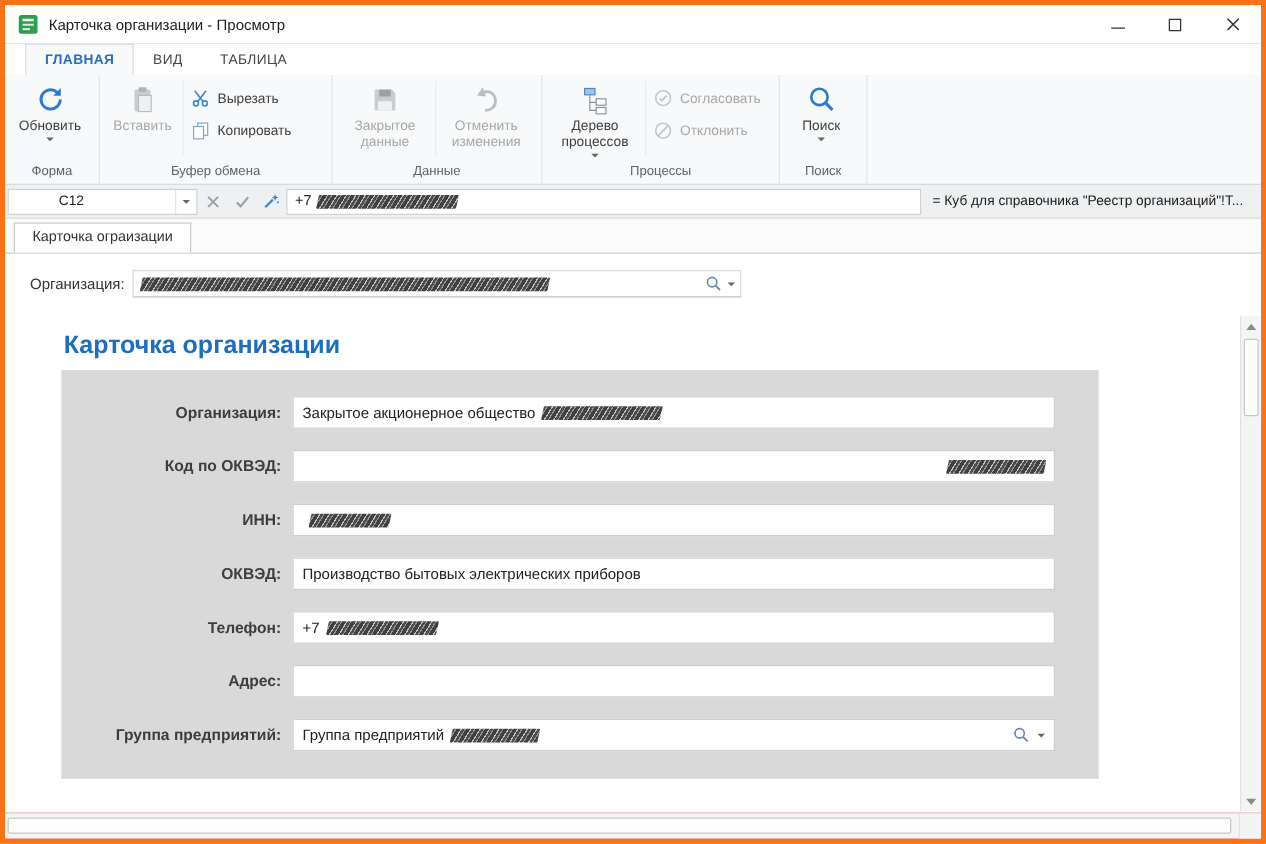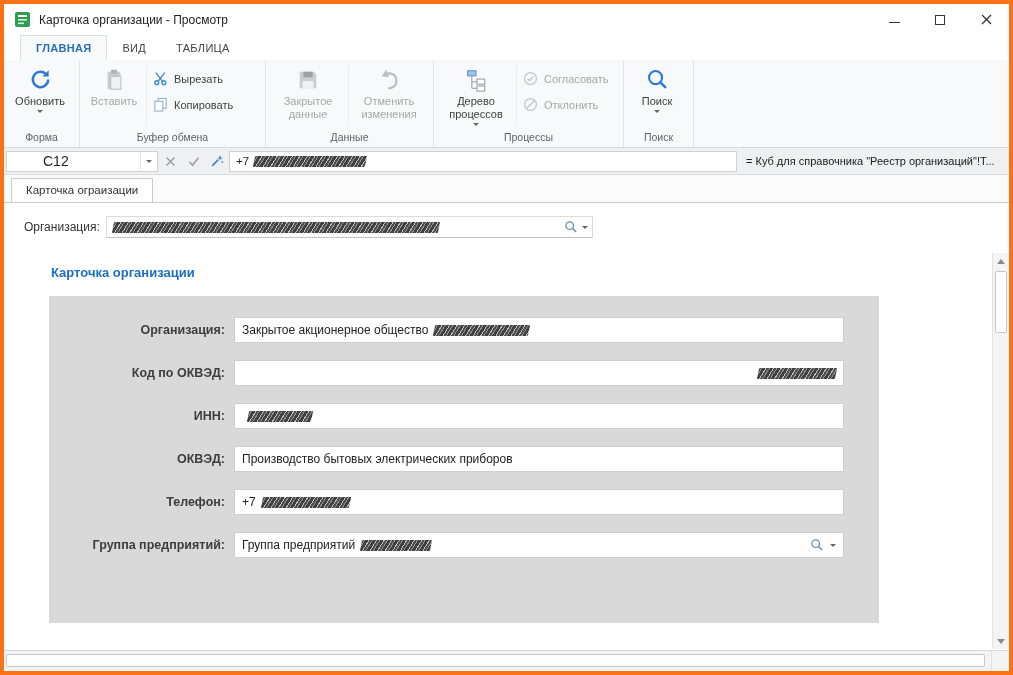--- a/index.html
+++ b/index.html
@@ -35,37 +35,37 @@
   .bigbtn .blabel { font-size:11px; color:#3f3f3f; text-align:center; line-height:13px; }
   .bigbtn.disabled .blabel { color:#a8a8a8; }
   .smallcol { display:flex; flex-direction:column; padding-top:10px; gap:9px; }
   .smallbtn { display:flex; align-items:center; gap:6px; font-size:11px; color:#3f3f3f; padding:1px 6px; cursor:default; }
   .smallbtn.disabled { color:#a8a8a8; }
   .isep { width:1px; background:#ececee; margin:5px 0; }
 
   
   .fbar { position:absolute; top:144px; left:0; right:0; height:27px; background:#eef0f2; border-bottom:1px solid #d9dbdd; display:flex; align-items:center; padding:2px 2px; gap:2px; }
   .namebox { width:152px; height:21px; background:#fff; border:1px solid #cdd2d6; display:flex; align-items:center; }
-  .nbtext { flex:1; font-size:14px; color:#222; padding-left:36px; }
+  .nbtext { flex:1; font-size:11px; color:#222; padding-left:12px;margin-left:28px; }
   .nbcaret { width:17px; height:100%; display:flex; align-items:center; justify-content:center; border-left:1px solid #e4e6e8; }
   .fbtn { width:21px; height:21px; display:flex; align-items:center; justify-content:center; cursor:default; }
   .fml { flex:1; height:21px; background:#fff; border:1px solid #cdd2d6; display:flex; align-items:center; padding:0 6px; gap:5px; font-size:11.5px; color:#222; }
   .fhint { width:268px; font-size:11px; color:#1a1a1a; padding-left:7px; white-space:nowrap; overflow:hidden; }
 
   
   .doctabs { position:absolute; top:171px; left:0; right:0; height:28px; background:#fbfbfc; border-bottom:1px solid #c9cbcd; padding-left:7px; display:flex; align-items:center; }
   .doctab { background:#fff; border:1px solid #c9cbcd; border-bottom:none; font-size:11.5px; color:#333; padding:5px 14px 6px; position:relative; top:1px; }
 
   
   .content { position:absolute; top:199px; left:0; right:0; bottom:21px; background:#fff; }
   .picker-row { position:absolute; left:20px; top:13px; display:flex; align-items:center; }
   .plabel { font-size:12px; color:#333; margin-right:6px; }
   .pfield { width:487px; height:22px; background:#fff; border:1px solid #dcdcdc; border-bottom-color:#c2c2c2; display:flex; align-items:center; padding:0 4px 0 6px; gap:4px; }
   .pfield .spacer { flex:1; }
-  .heading { position:absolute; left:47px; top:62px; font-size:13px; font-weight:bold; color:#1d6ec0; }
+  .heading { position:absolute; left:47px; top:62px; font-size:20px; font-weight:bold; color:#1d6ec0; }
   .panel { position:absolute; left:45px; top:93px; width:830px; height:327px; background:#d9d9d9; padding-top:21px; }
   .frow { display:flex; align-items:center; height:26px; margin-bottom:17px; padding-right:35px; }
   .flabel { width:185px; text-align:right; padding-right:9px; font-size:12.5px; font-weight:bold; color:#3d3d3d; white-space:nowrap; }
   .finput { flex:1; height:26px; background:#fff; border:1px solid #cfcfcf; display:flex; align-items:center; padding:0 7px; gap:6px; font-size:12px; color:#222; }
   .finput.right { justify-content:flex-end; }
   .finput .spacer { flex:1; }
 
   .scribble { display:inline-block; height:11px; border-radius:1px; opacity:.92; transform:skewX(-12deg);
     background:repeating-linear-gradient(112deg,#3c3c3c 0 2px,#8a8a8a 2px 3px,#2f2f2f 3px 6px,#bdbdbd 6px 7px); }
 
@@ -335,20 +335,26 @@
       </div>
 
       <div class="frow">
         <label class="flabel">Телефон:</label>
         <div class="finput">
           <span>+7</span>
           <span class="scribble" style="width:88px"></span>
         </div>
       </div>
 
+      <div class="frow">
+        <label class="flabel">Адрес:</label>
+        <div class="finput">
+          <span></span>
+        </div>
+      </div>
 
       <div class="frow">
         <label class="flabel">Группа предприятий:</label>
         <div class="finput">
           <span>Группа предприятий</span>
           <span class="scribble" style="width:70px"></span>
           <span class="spacer"></span>
           <svg width="14" height="14" viewBox="0 0 16 16">
               <circle cx="6.5" cy="6.5" r="4.3" fill="none" stroke="#6b8cab" stroke-width="1.5"></circle>
               <path d="M9.8 9.8l4 4" stroke="#6b8cab" stroke-width="1.7"></path>

